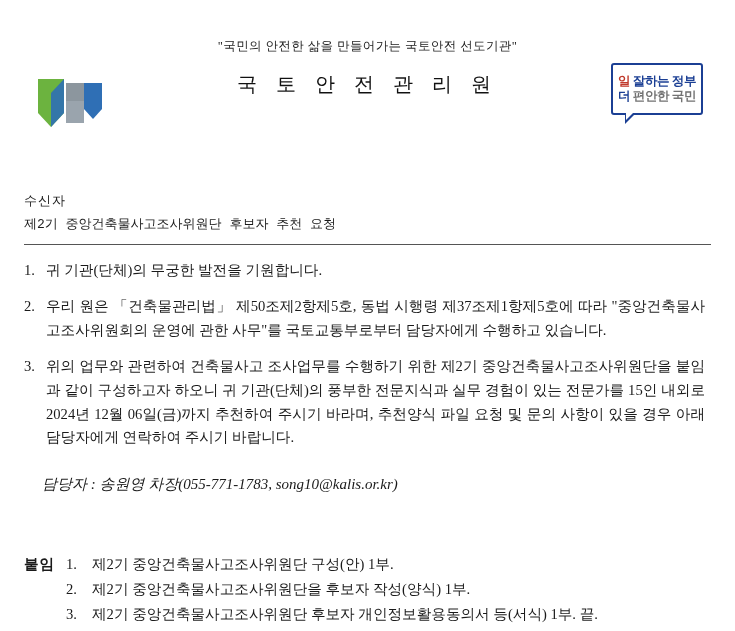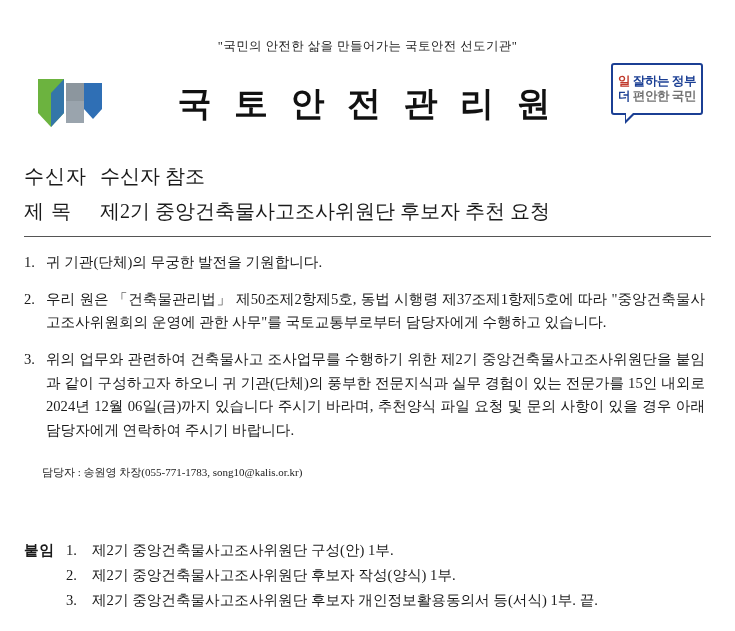--- a/index.html
+++ b/index.html
@@ -44,24 +44,24 @@
     left: 12px;
     top: 10px;
     width: 74px;
     height: 62px;
   }
   .logo-mark svg { display: block; }
 
   .org-title {
     position: absolute;
     left: 0; right: 0;
-    top: 18px;
+    top: 8px;
     text-align: center;
-    font-size: 34px;
-    font-weight: bold;
+    font-size: 20px;
+    font-weight: normal;
     letter-spacing: 7px;
     color: #111;
     font-family: "Liberation Serif", serif;
   }
 
   .gov-badge {
     position: absolute;
     right: 6px;
     top: 0px;
     width: 96px;
@@ -105,24 +105,25 @@
     position: absolute;
     left: 13px;
     bottom: -7px;
     width: 0; height: 0;
     border-left: 8px solid #ffffff;
     border-bottom: 8px solid transparent;
   }
 
   
   .meta {
-    margin-top: 4px;
+    margin-top: 36px;
     padding-left: 2px;
-    font-size: 20px;
+    font-size: 13px;
     line-height: 1.75;
+    font-family: Liberation Mono, monospace;
   }
   .meta-row {
     display: flex;
     align-items: baseline;
   }
   .meta-label {
     width: 76px;
     flex: none;
     letter-spacing: 1px;
   }
@@ -150,21 +151,22 @@
     width: 22px;
     flex: none;
   }
   .para .txt {
     flex: 1;
     text-align: justify;
     font-family: Liberation Serif, serif;
   }
   .contact {
     margin: 22px 0 0 18px;
-    font-size: 11px;
+    font-size: 15px;
+    font-style: italic;
   }
 
   
   .attach {
     margin-top: 56px;
     font-size: 14.6px;
     line-height: 1.72;
     padding-left: 2px;
   }
   .attach-row { display: flex; }
@@ -208,61 +210,59 @@
         <div class="tail"></div>
         <div class="tail-in"></div>
       </div>
     </div>
 
   </div>
 
   <div class="meta">
     <div class="meta-row">
       <div class="meta-label">수신자</div>
-      <div class="meta-value">수신자 참조</div>
     </div>
     <div class="meta-row">
-      <div class="meta-label">제  목</div>
       <div class="meta-value">제2기 중앙건축물사고조사위원단 후보자 추천 요청</div>
     </div>
   </div>
 
   <hr class="divider">
 
   <div class="body">
 
     <div class="para">
       <div class="num">1.</div>
       <div class="txt">귀 기관(단체)의 무궁한 발전을 기원합니다.</div>
     </div>
 
     <div class="para">
       <div class="num">2.</div>
       <div class="txt">우리 원은 「건축물관리법」 제50조제2항제5호, 동법 시행령 제37조제1항제5호에 따라 "중앙건축물사고조사위원회의 운영에 관한 사무"를 국토교통부로부터 담당자에게 수행하고 있습니다.</div>
     </div>
 
     <div class="para">
       <div class="num">3.</div>
-      <div class="txt">위의 업무와 관련하여 건축물사고 조사업무를 수행하기 위한 제2기 중앙건축물사고조사위원단을 붙임과 같이 구성하고자 하오니 귀 기관(단체)의 풍부한 전문지식과 실무 경험이 있는 전문가를 15인 내외로 2024년 12월 06일(금)까지 있습니다 주시기 바라며, 추천양식 파일 요청 및 문의 사항이 있을 경우 아래 담당자에게 연락하여 주시기 바랍니다.</div>
+      <div class="txt">위의 업무와 관련하여 건축물사고 조사업무를 수행하기 위한 제2기 중앙건축물사고조사위원단을 붙임과 같이 구성하고자 하오니 귀 기관(단체)의 풍부한 전문지식과 실무 경험이 있는 전문가를 15인 내외로 2024년 12월 06일(금)까지 추천하여 주시기 바라며, 추천양식 파일 요청 및 문의 사항이 있을 경우 아래 담당자에게 연락하여 주시기 바랍니다.</div>
     </div>
 
     <div class="contact">담당자 : 송원영 차장(055-771-1783, song10@kalis.or.kr)</div>
 
   </div>
 
   <div class="attach">
     <div class="attach-row">
       <div class="attach-head">붙임</div>
       <div class="attach-idx">1.</div>
       <div class="attach-txt">제2기 중앙건축물사고조사위원단 구성(안) 1부.</div>
     </div>
     <div class="attach-row">
       <div class="attach-head"></div>
       <div class="attach-idx">2.</div>
-      <div class="attach-txt">제2기 중앙건축물사고조사위원단 후보자 작성(양식) 1부.</div>
+      <div class="attach-txt">제2기 중앙건축물사고조사위원단을 후보자 작성(양식) 1부.</div>
     </div>
     <div class="attach-row">
       <div class="attach-head"></div>
       <div class="attach-idx">3.</div>
       <div class="attach-txt">제2기 중앙건축물사고조사위원단 후보자 개인정보활용동의서 등(서식) 1부.  끝.</div>
     </div>
   </div>
 
 </div>
 

